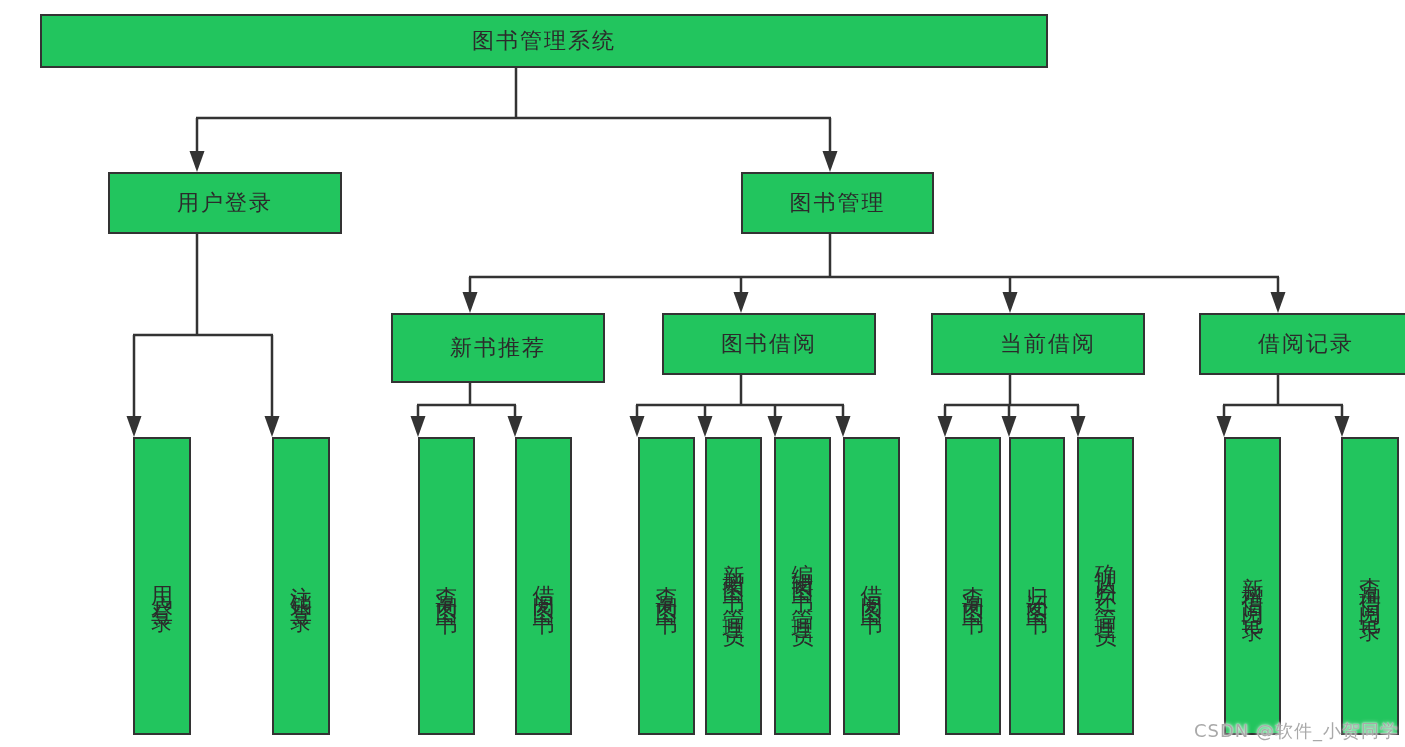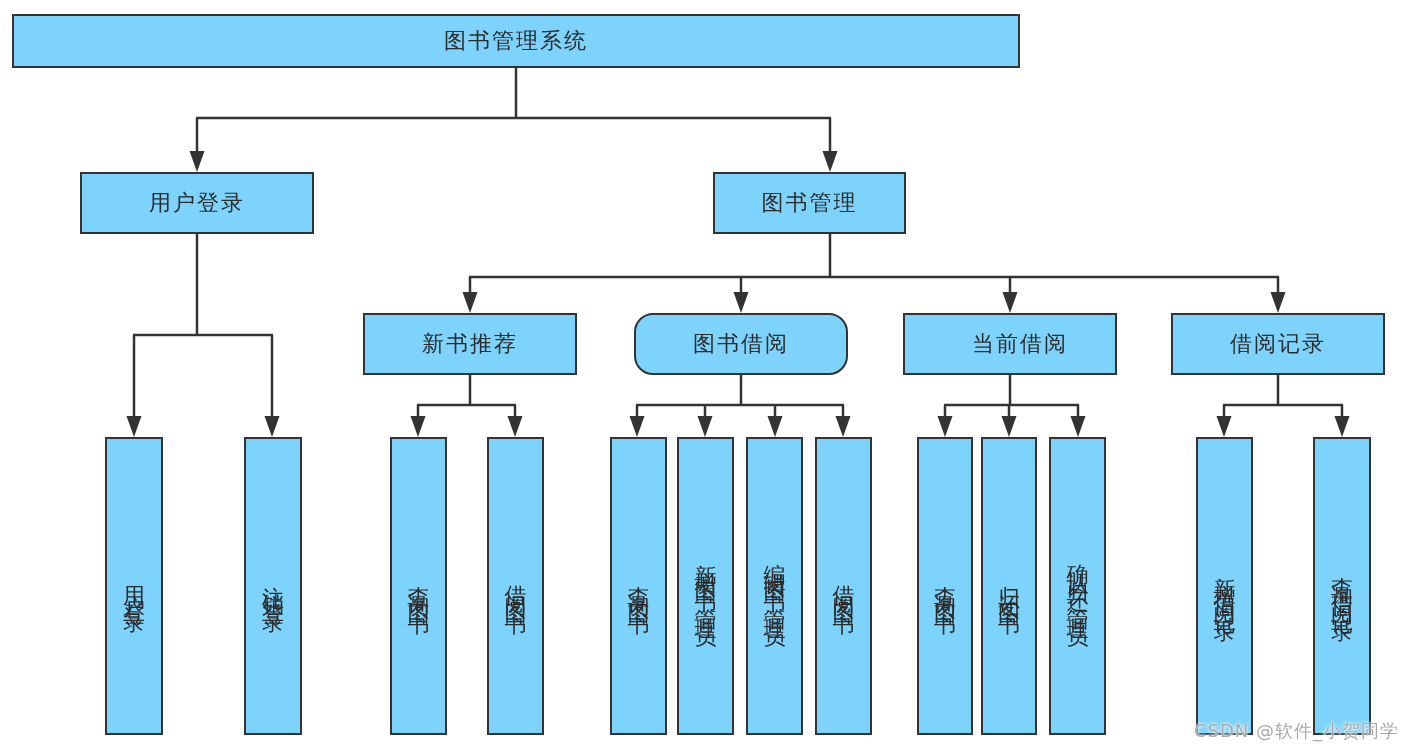--- a/index.html
+++ b/index.html
@@ -17,25 +17,26 @@
     left: 0; top: 0;
     width: 1405px; height: 747px;
     pointer-events: none;
   }
   #edges line { stroke: #333333; stroke-width: 2.5; }
   #edges path { fill: #333333; stroke: none; }
   .box {
     position: absolute;
     box-sizing: border-box;
     border: 2.5px solid #333333;
-    background: #7dd3fc;
+    background: #22c55e;
     display: flex;
     align-items: center;
     justify-content: center;
     text-align: center;
+    margin-left: 28px;
   }
   .hbox span {
     font-size: 22px;
     letter-spacing: 2px;
     white-space: nowrap;
   }
   .vbox span {
     writing-mode: vertical-rl;
     text-orientation: mixed;
     font-size: 22px;
@@ -139,24 +140,24 @@
     <span>图书管理系统</span>
   </div>
 
   <div class="box hbox" style="left:80px; top:172px; width:234px; height:62px;">
     <span>用户登录</span>
   </div>
   <div class="box hbox" style="left:713px; top:172px; width:193px; height:62px;">
     <span>图书管理</span>
   </div>
 
-  <div class="box hbox" style="left:363px; top:313px; width:214px; height:62px;">
+  <div class="box hbox" style="left:363px; top:313px; width:214px; height:70px;">
     <span>新书推荐</span>
   </div>
-  <div class="box hbox" style="left:634px; top:313px; width:214px; height:62px;border-radius:19px;">
+  <div class="box hbox" style="left:634px; top:313px; width:214px; height:62px;">
     <span>图书借阅</span>
   </div>
   <div class="box hbox" style="left:903px; top:313px; width:214px; height:62px;padding-left:20px;">
     <span>当前借阅</span>
   </div>
   <div class="box hbox" style="left:1171px; top:313px; width:214px; height:62px;">
     <span>借阅记录</span>
   </div>
 
   <div class="box vbox" style="left:105px; top:437px; width:58px; height:298px;">

